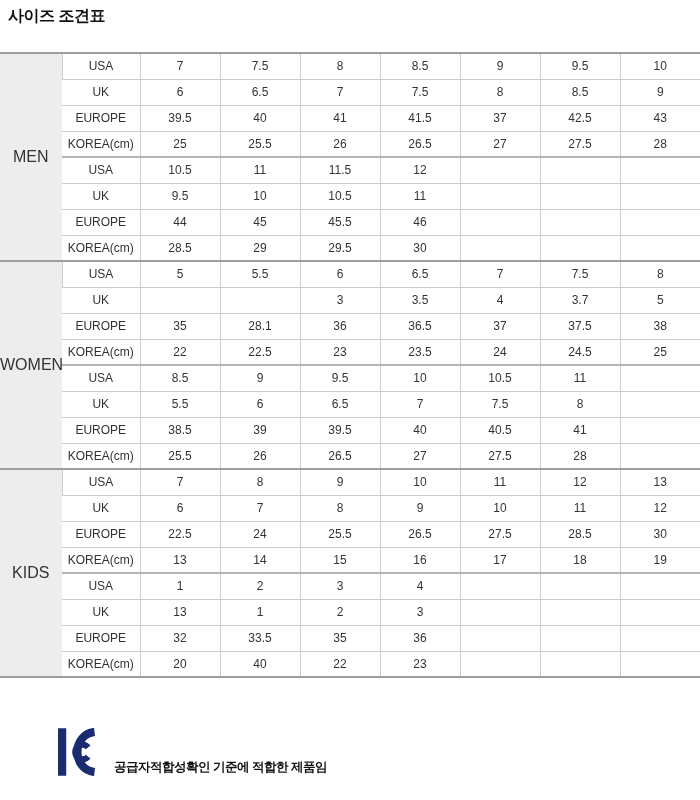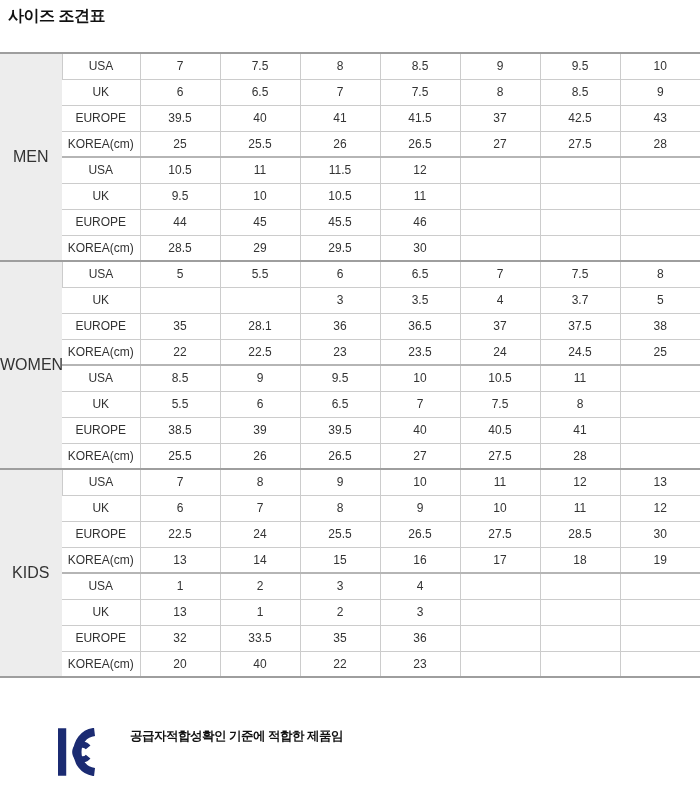--- a/index.html
+++ b/index.html
@@ -58,22 +58,22 @@
     color: #333333;
   }
   table.size-table tr.first-row td { border-top: none; }
   table.size-table tr.sub-sep td { border-top: 2px solid #b5b5b5; }
   table.size-table tr.group-sep td { border-top: 2px solid #9e9e9e; }
 
   .footer {
     position: absolute;
     left: 58px; top: 728px;
     display: flex;
-    align-items: flex-start;
-    gap: 30px;
+    align-items: flex-end;
+    gap: 14px;
   }
   .kc-logo { width: 42px; height: 48px; display: block; }
   .kc-text {
     font-size: 12.5px;
     font-weight: bold;
     color: #111111;
     letter-spacing: -0.5px;
   }
 </style>
 </head>

